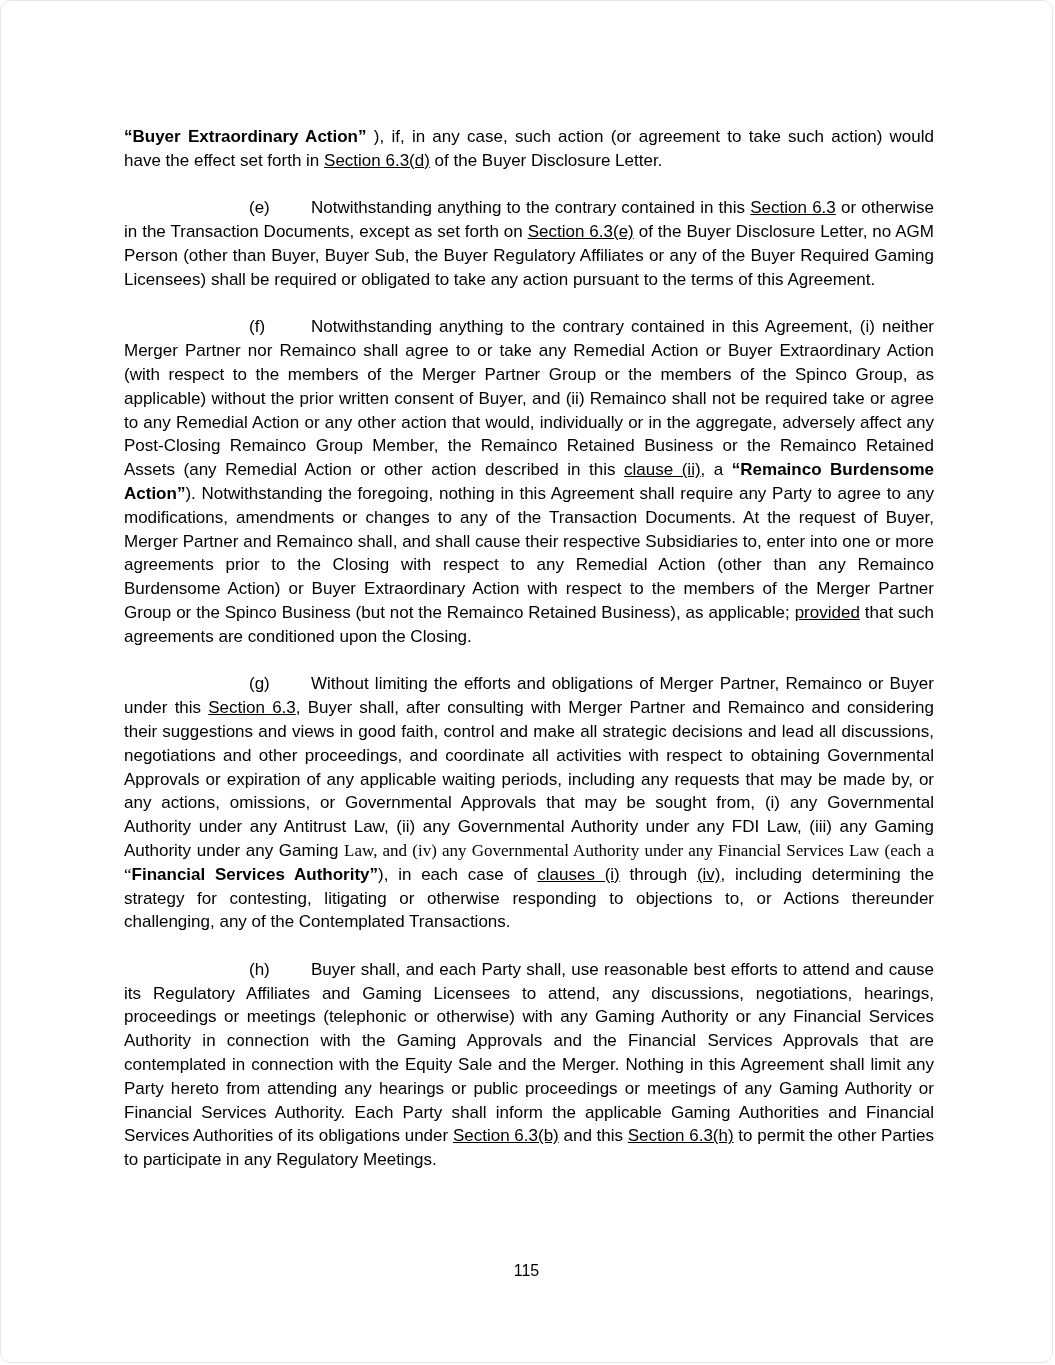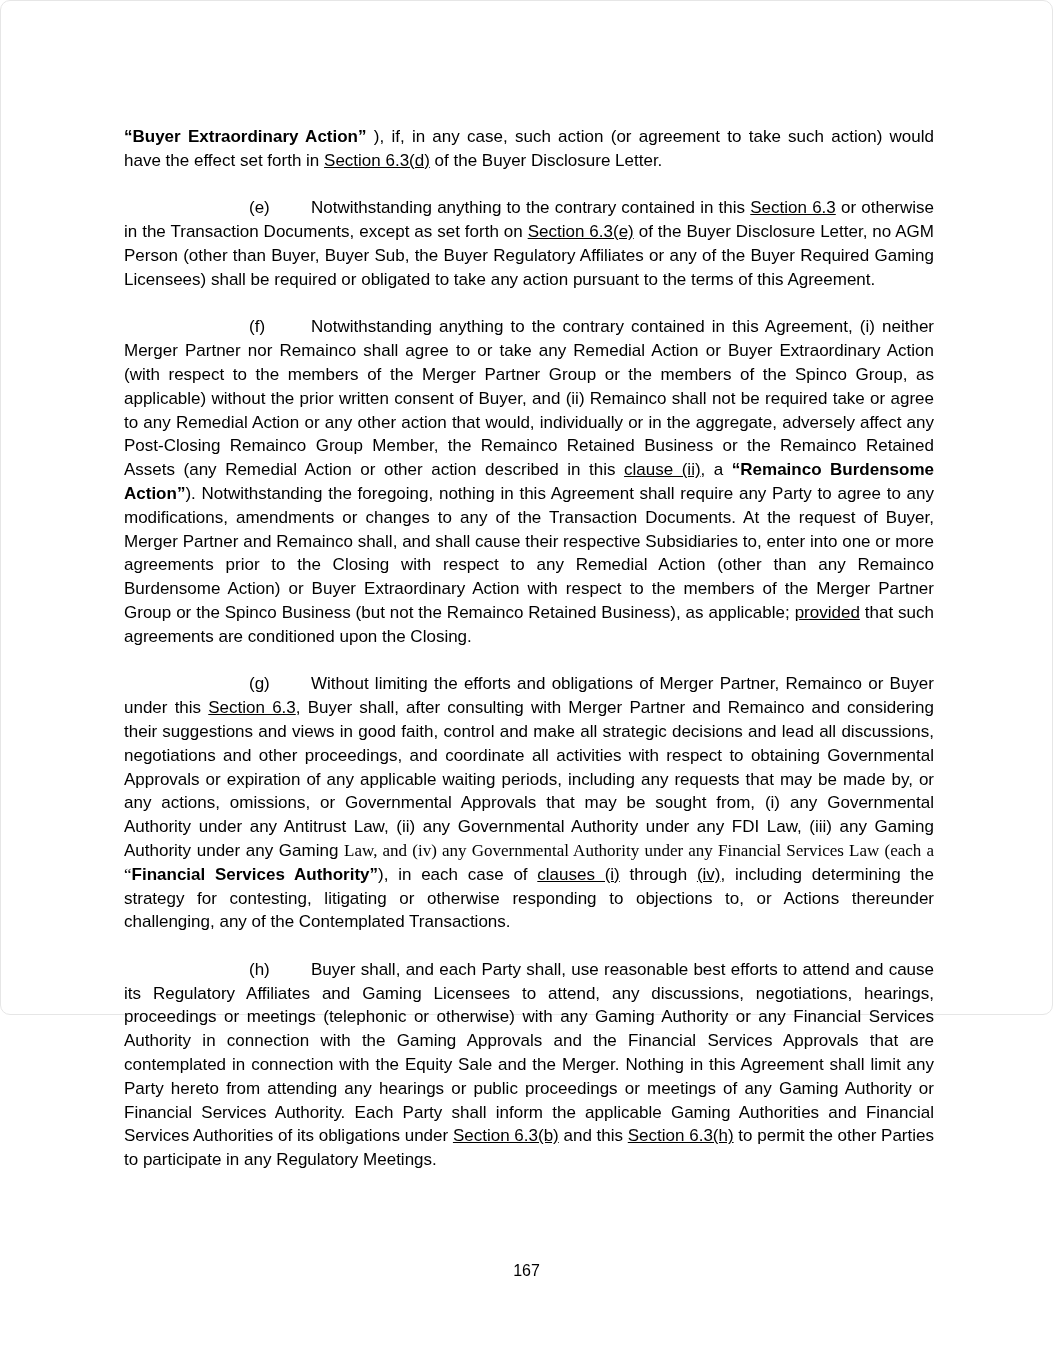--- a/index.html
+++ b/index.html
@@ -5,21 +5,21 @@
   html, body { margin: 0; padding: 0; }
   body {
     background: #ffffff;
     width: 1055px;
     height: 1365px;
     position: relative;
   }
   .page {
     position: relative;
     width: 1053px;
-    height: 1015px;
+    height: 1363px;
     background: #ffffff;
     border: 1px solid #e6e6e6;
     border-radius: 10px;
     box-sizing: border-box;
     font-family: "Liberation Sans", "DejaVu Sans", sans-serif;
     font-size: 17px;
     line-height: 23.8px;
     color: #000000;
   }
   .content {
@@ -47,14 +47,14 @@
 <body>
 
 <div class="page">
   <div class="content" id="doc-content">
       <p class="para"><span class="b">“Buyer Extraordinary Action”</span><span> ), if, in any case, such action (or agreement to take such action) would have the effect set forth in </span><span class="u">Section 6.3(d)</span><span> of the Buyer Disclosure Letter.</span></p>
       <p class="para lettered"><span class="label">(e)</span><span>Notwithstanding anything to the contrary contained in this </span><span class="u">Section 6.3</span><span> or otherwise in the Transaction Documents, except as set forth on </span><span class="u">Section 6.3(e)</span><span> of the Buyer Disclosure Letter, no AGM Person (other than Buyer, Buyer Sub, the Buyer Regulatory Affiliates or any of the Buyer Required Gaming Licensees) shall be required or obligated to take any action pursuant to the terms of this Agreement.</span></p>
       <p class="para lettered"><span class="label">(f)</span><span>Notwithstanding anything to the contrary contained in this Agreement, (i) neither Merger Partner nor Remainco shall agree to or take any Remedial Action or Buyer Extraordinary Action (with respect to the members of the Merger Partner Group or the members of the Spinco Group, as applicable) without the prior written consent of Buyer, and (ii) Remainco shall not be required take or agree to any Remedial Action or any other action that would, individually or in the aggregate, adversely affect any Post-Closing Remainco Group Member, the Remainco Retained Business or the Remainco Retained Assets (any Remedial Action or other action described in this </span><span class="u">clause (ii)</span><span>, a </span><span class="b">“Remainco Burdensome Action”</span><span>). Notwithstanding the foregoing, nothing in this Agreement shall require any Party to agree to any modifications, amendments or changes to any of the Transaction Documents. At the request of Buyer, Merger Partner and Remainco shall, and shall cause their respective Subsidiaries to, enter into one or more agreements prior to the Closing with respect to any Remedial Action (other than any Remainco Burdensome Action) or Buyer Extraordinary Action with respect to the members of the Merger Partner Group or the Spinco Business (but not the Remainco Retained Business), as applicable; </span><span class="u">provided</span><span> that such agreements are conditioned upon the Closing.</span></p>
       <p class="para lettered"><span class="label">(g)</span><span>Without limiting the efforts and obligations of Merger Partner, Remainco or Buyer under this </span><span class="u">Section 6.3</span><span>, Buyer shall, after consulting with Merger Partner and Remainco and considering their suggestions and views in good faith, control and make all strategic decisions and lead all discussions, negotiations and other proceedings, and coordinate all activities with respect to obtaining Governmental Approvals or expiration of any applicable waiting periods, including any requests that may be made by, or any actions, omissions, or Governmental Approvals that may be sought from, (i) any Governmental Authority under any Antitrust Law, (ii) any Governmental Authority under any FDI Law, (iii) any Gaming Authority under any Gaming </span><span class="serif">Law, and (iv) any Governmental Authority under any Financial Services Law (each a “</span><span class="b">Financial Services Authority”</span><span>), in each case of </span><span class="u">clauses (i)</span><span> through </span><span class="u">(iv)</span><span>, including determining the strategy for contesting, litigating or otherwise responding to objections to, or Actions thereunder challenging, any of the Contemplated Transactions.</span></p>
       <p class="para lettered"><span class="label">(h)</span><span>Buyer shall, and each Party shall, use reasonable best efforts to attend and cause its Regulatory Affiliates and Gaming Licensees to attend, any discussions, negotiations, hearings, proceedings or meetings (telephonic or otherwise) with any Gaming Authority or any Financial Services Authority in connection with the Gaming Approvals and the Financial Services Approvals that are contemplated in connection with the Equity Sale and the Merger. Nothing in this Agreement shall limit any Party hereto from attending any hearings or public proceedings or meetings of any Gaming Authority or Financial Services Authority. Each Party shall inform the applicable Gaming Authorities and Financial Services Authorities of its obligations under </span><span class="u">Section 6.3(b)</span><span> and this </span><span class="u">Section 6.3(h)</span><span> to permit the other Parties to participate in any Regulatory Meetings.</span></p>
     </div>
-  <div class="page-number">167</div>
+  <div class="page-number">115</div>
 </div>
 
 </body></html>

